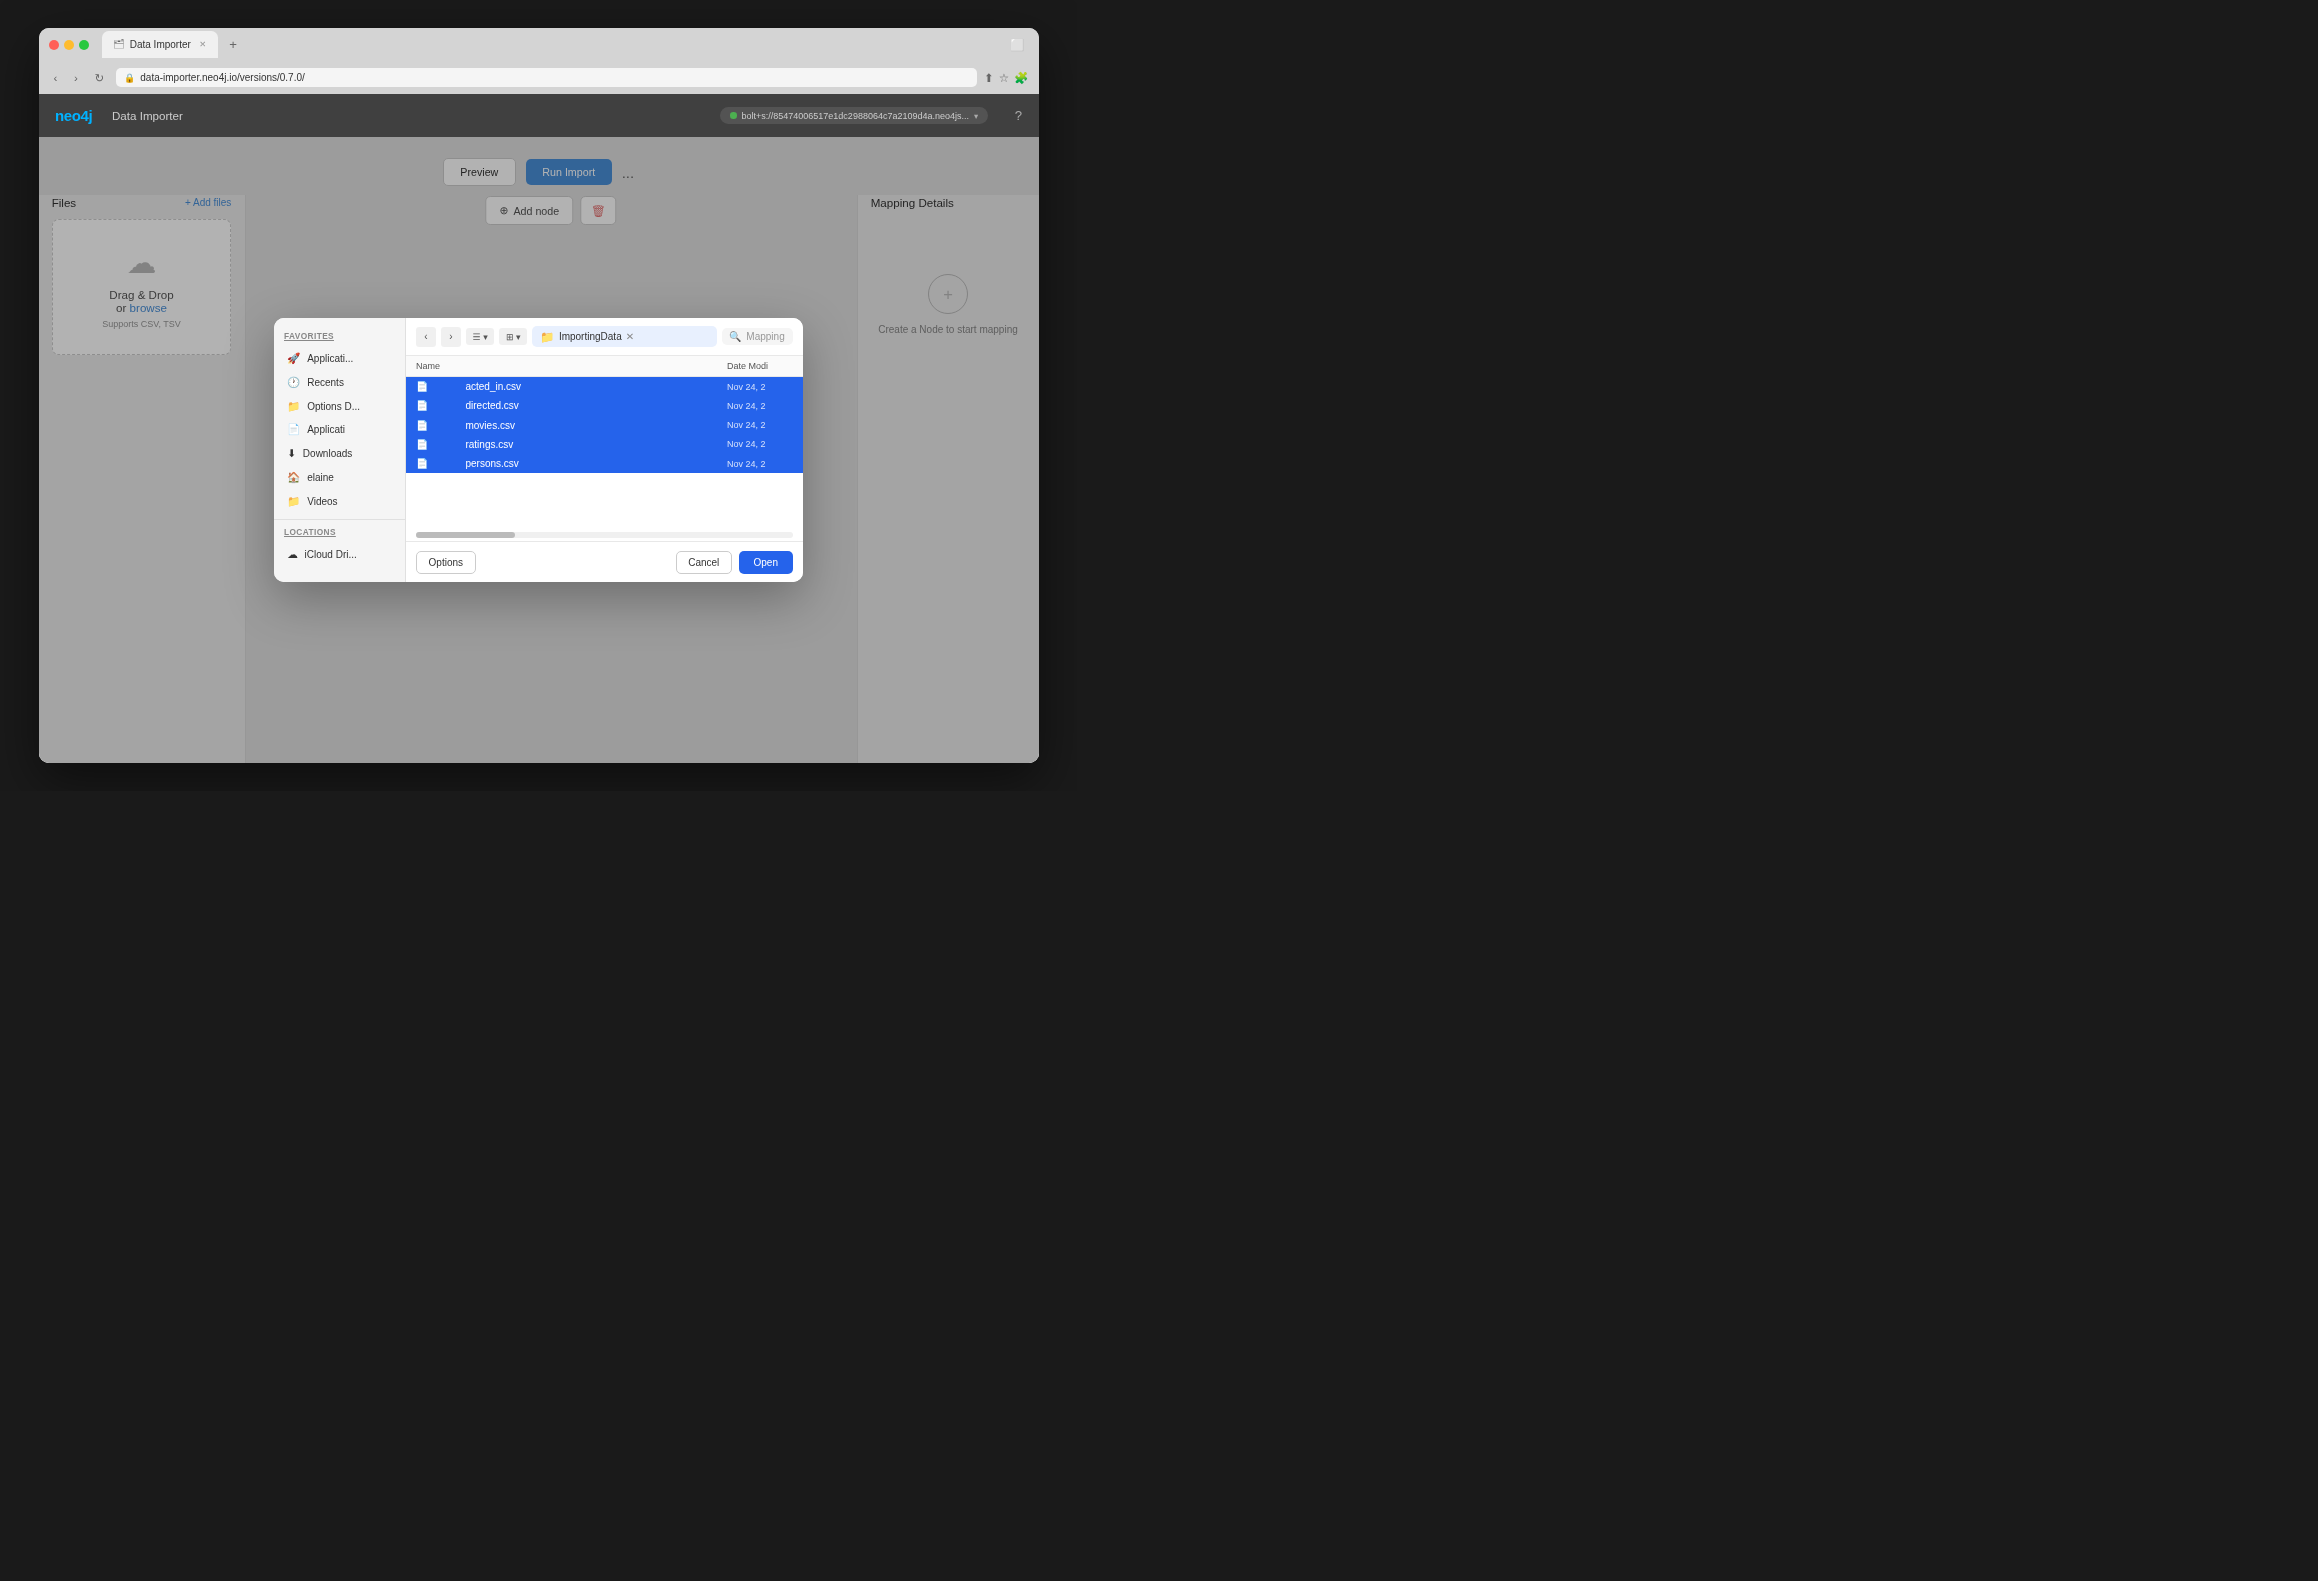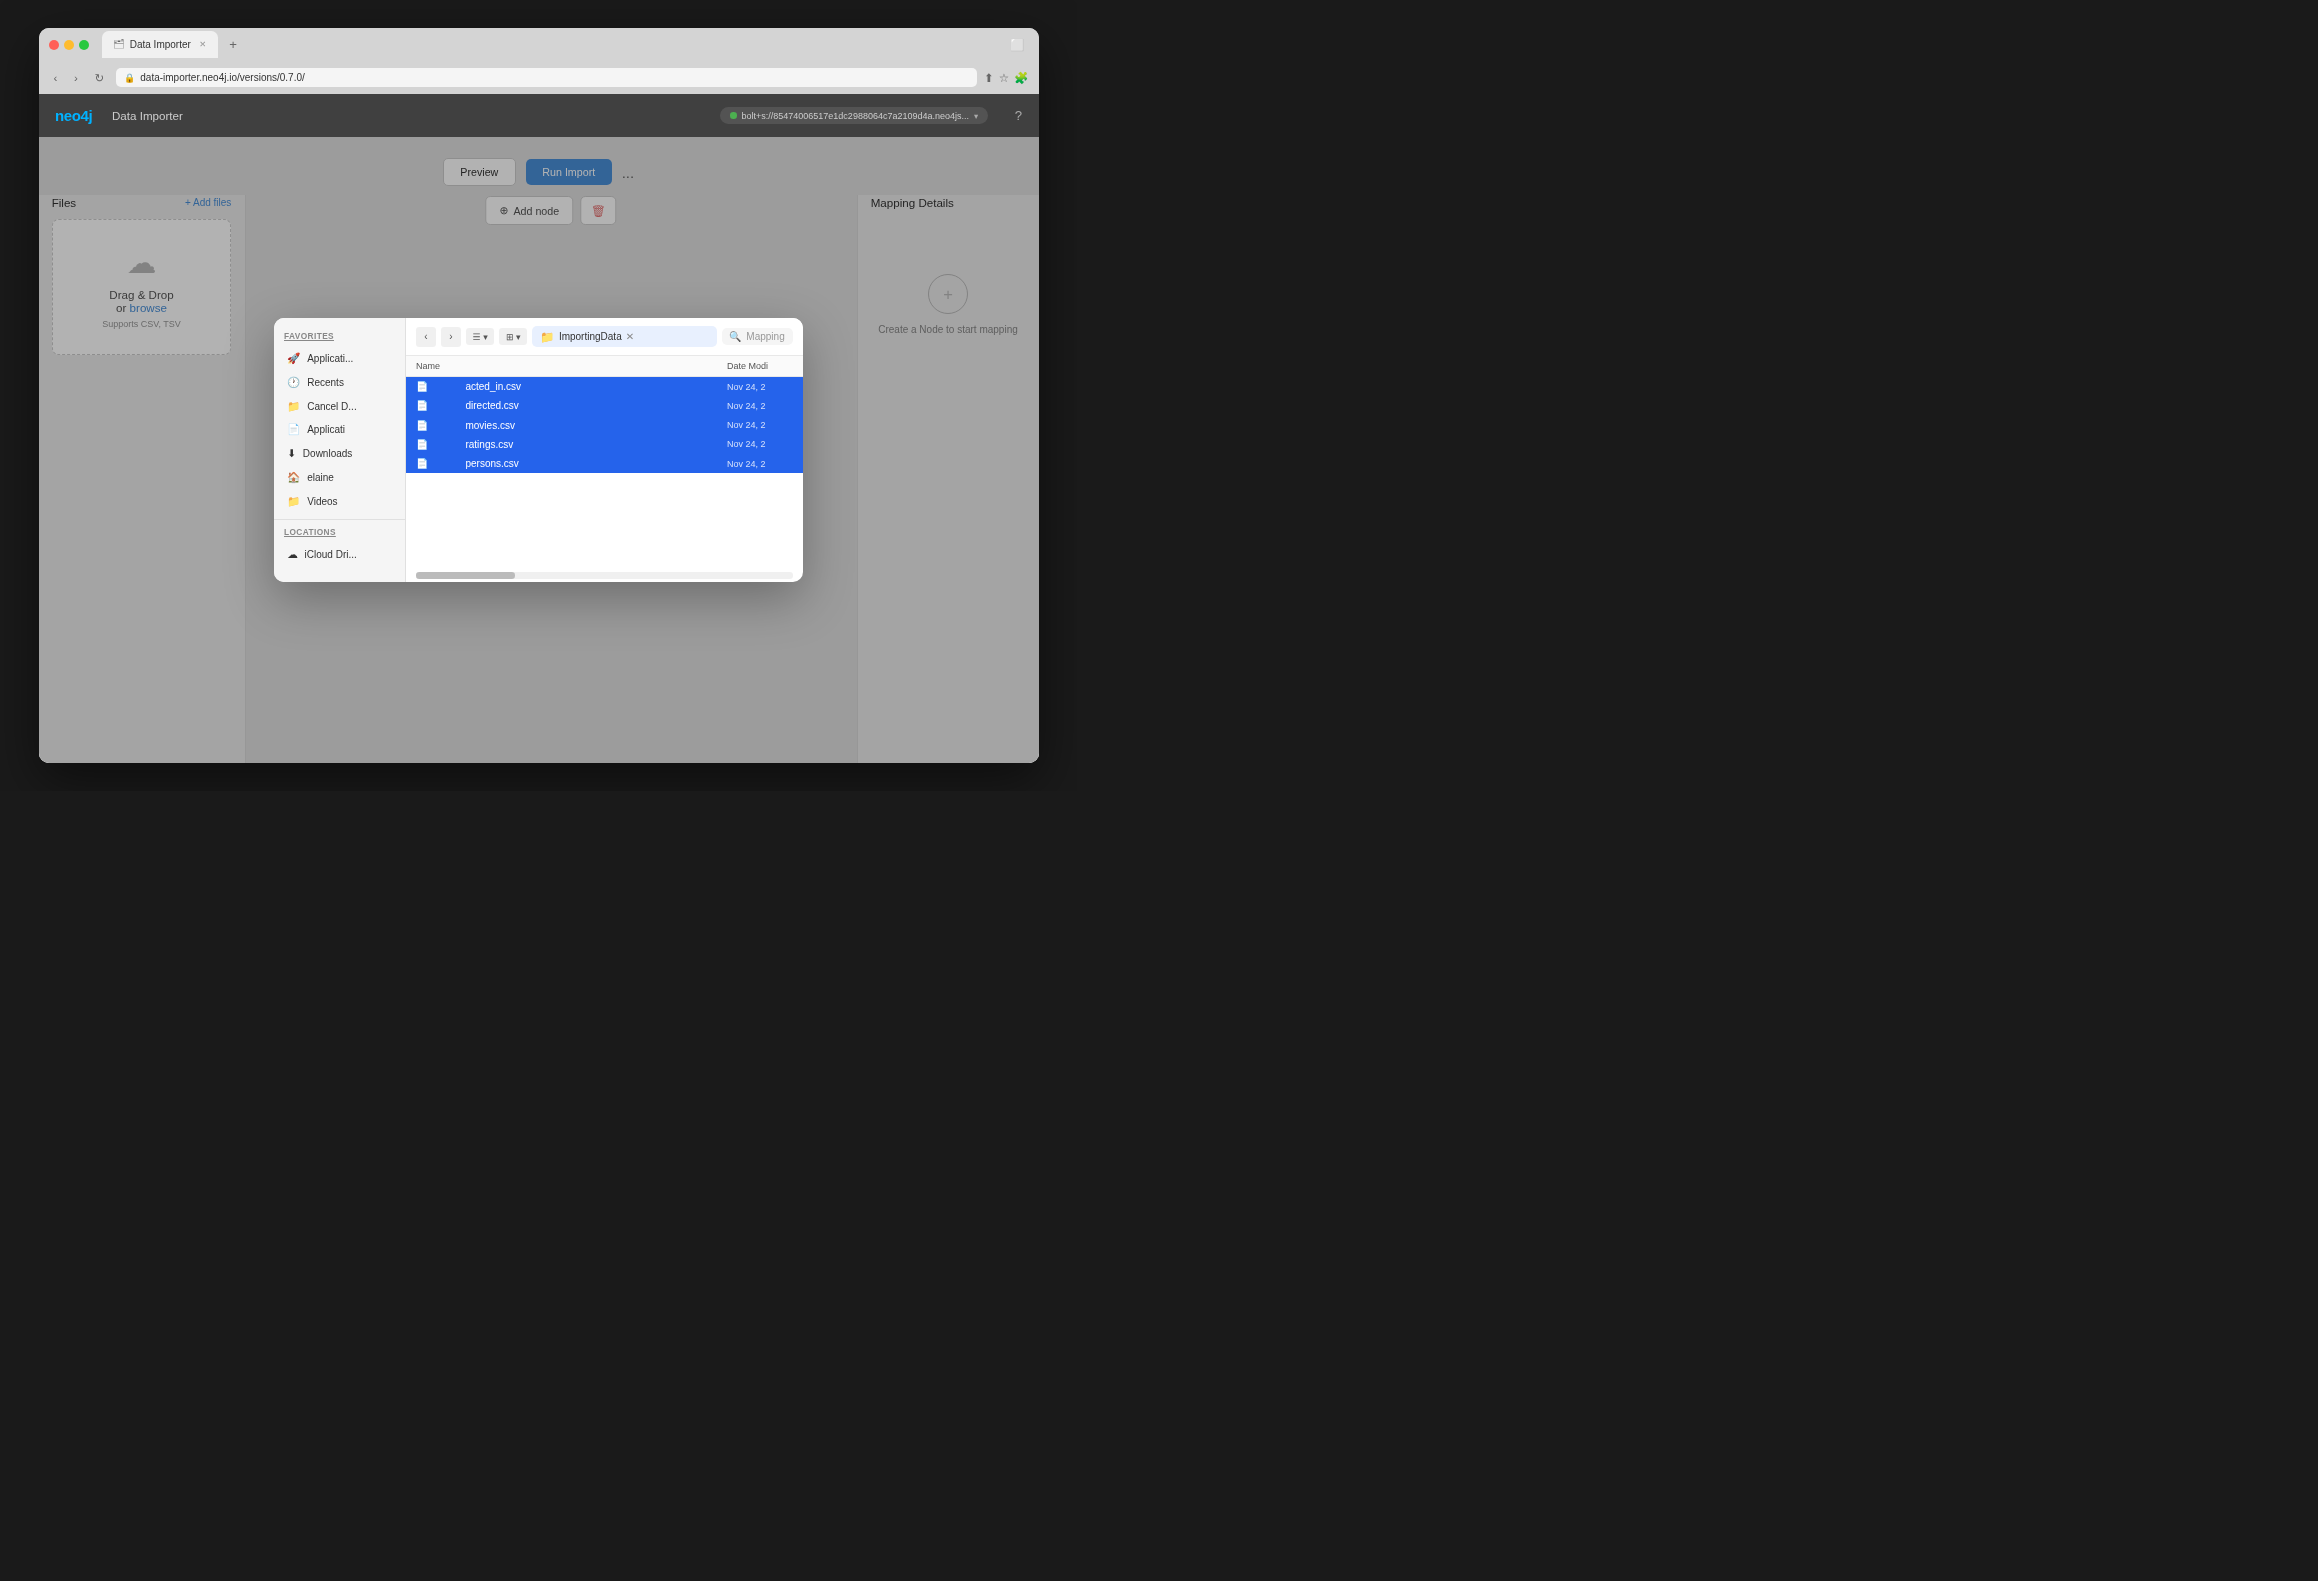--- a/index.html
+++ b/index.html
@@ -578,21 +578,21 @@
           <div class="dialog-sidebar-item">
             <span class="ds-icon">🚀</span>
             <span>Applicati...</span>
           </div>
           <div class="dialog-sidebar-item">
             <span class="ds-icon">🕐</span>
             <span>Recents</span>
           </div>
           <div class="dialog-sidebar-item">
             <span class="ds-icon">📁</span>
-            <span>Cancel D...</span>
+            <span>Options D...</span>
           </div>
           <div class="dialog-sidebar-item">
             <span class="ds-icon">📄</span>
             <span>Applicati</span>
           </div>
           <div class="dialog-sidebar-item">
             <span class="ds-icon">⬇</span>
             <span>Downloads</span>
           </div>
           <div class="dialog-sidebar-item">
@@ -667,20 +667,27 @@
                 <span class="file-name">persons.csv</span>
                 <span class="file-date">Nov 24, 2</span>
               </div>
             </div>
           </div>
 
           <div class="horizontal-scrollbar">
             <div class="horizontal-scrollbar-thumb"></div>
           </div>
 
+          <div class="dialog-footer">
+            <button class="btn-options">Options</button>
+            <div class="footer-right">
+              <button class="btn-cancel">Cancel</button>
+              <button class="btn-open">Open</button>
+            </div>
+          </div>
 
         </div>
       </div>
     </div>
 
   </div>
 </div>
 
 
 </body></html>

